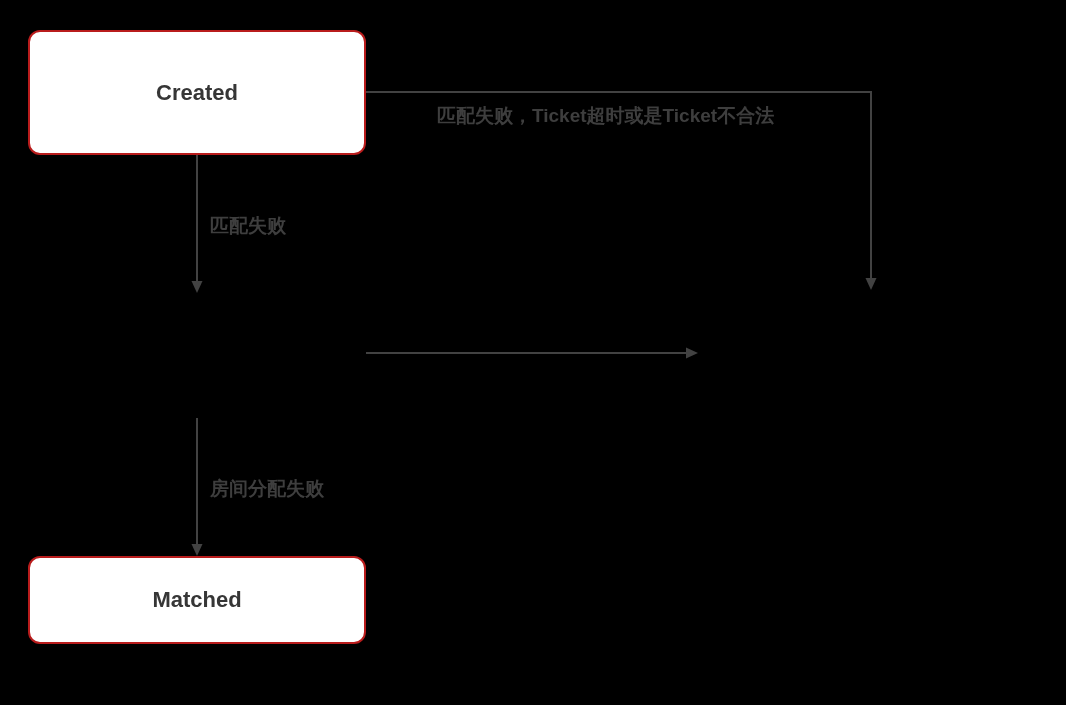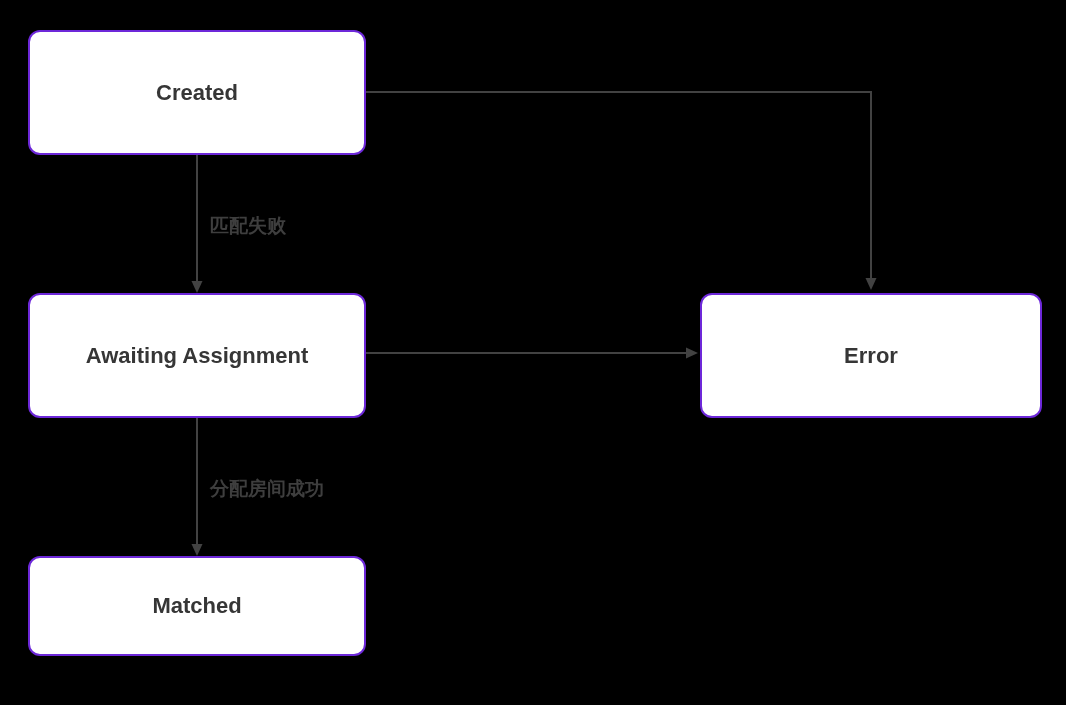--- a/index.html
+++ b/index.html
@@ -28,36 +28,36 @@
     stroke: #424242;
     stroke-width: 2;
   }
   .arrowhead {
     fill: #424242;
     stroke: none;
   }
   .node {
     position: absolute;
     background: #ffffff;
-    border: 2px solid #6d28d9;
+    border: 2px solid #b91c1c;
     border-radius: 12px;
     box-sizing: border-box;
     display: flex;
     align-items: center;
     justify-content: center;
   }
   .node-label {
     font-size: 22px;
     font-weight: bold;
     color: #363636;
     white-space: nowrap;
   }
   .node-created  { left: 28px;  top: 30px;  width: 338px; height: 125px; }
   .node-awaiting { left: 28px;  top: 293px; width: 338px; height: 125px; }
-  .node-matched  { left: 28px;  top: 556px; width: 338px; height: 100px; }
+  .node-matched  { left: 28px;  top: 556px; width: 338px; height: 88px; }
   .node-error    { left: 700px; top: 293px; width: 342px; height: 125px; }
   .edge-label {
     position: absolute;
     font-size: 19px;
     font-weight: bold;
     color: #3e3e3e;
     white-space: nowrap;
   }
   .label-match-success   { left: 210px; top: 213px; }
   .label-match-fail      { left: 437px; top: 103px; }
@@ -81,31 +81,26 @@
     <polygon class="arrowhead" points="686,347.5 686,358.5 698,353"></polygon>
 
     <path class="edge-line" d="M197 418 L197 546"></path>
     <polygon class="arrowhead" points="191.5,544 202.5,544 197,556"></polygon>
   </svg>
 
   <div class="node node-created">
     <span class="node-label">Created</span>
   </div>
 
-  <div class="node node-awaiting">
-    <span class="node-label">Awaiting Assignment</span>
-  </div>
 
   <div class="node node-matched">
     <span class="node-label">Matched</span>
   </div>
 
-  <div class="node node-error">
-    <span class="node-label">Error</span>
-  </div>
 
   <div class="edge-label label-match-success">匹配失败</div>
 
+  <div class="edge-label label-match-fail">匹配失败，Ticket超时或是Ticket不合法</div>
 
 
-  <div class="edge-label label-room-success">分配房间成功</div>
+  <div class="edge-label label-room-success">房间分配失败</div>
 
 </div>
 
 </body></html>

